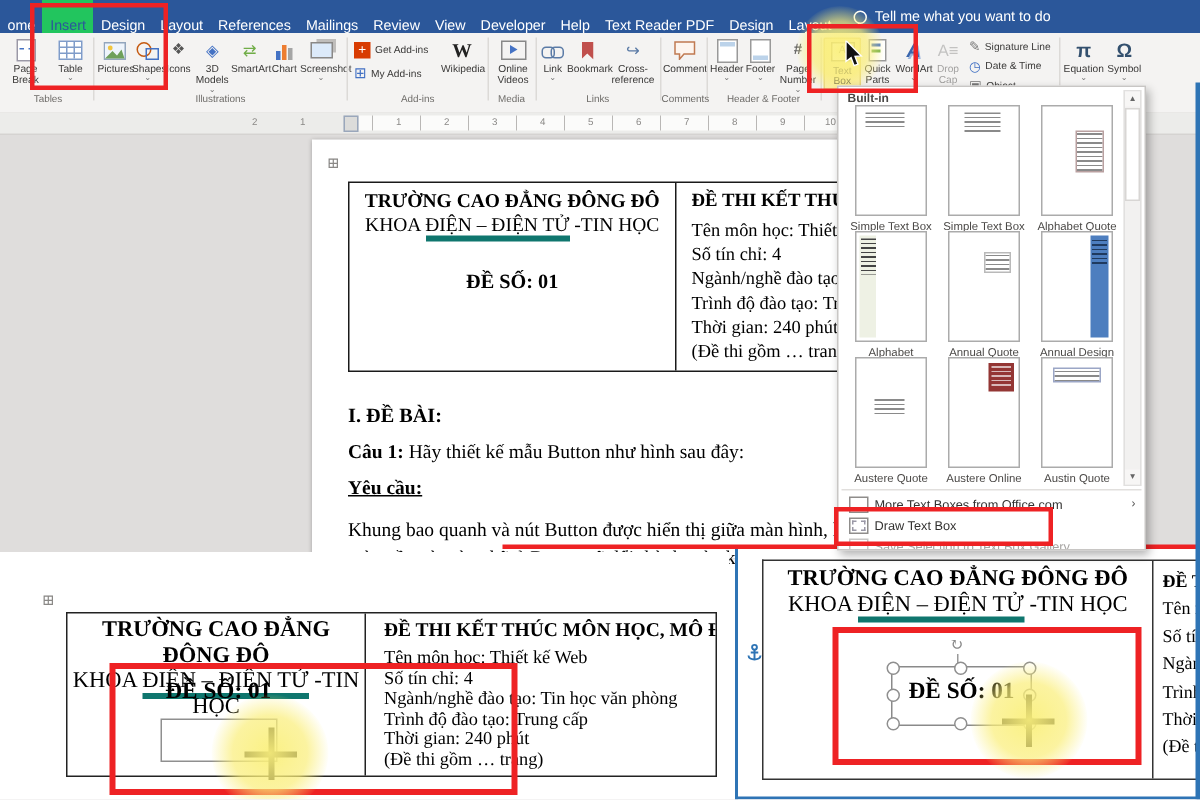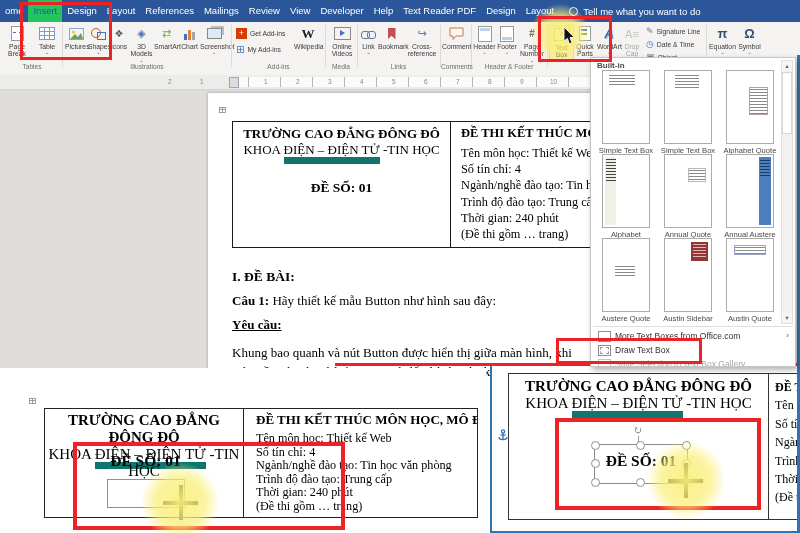--- a/index.html
+++ b/index.html
@@ -3,21 +3,21 @@
 <meta charset="utf-8">
 <style>
   html,body{margin:0;padding:0}
   .stage{position:relative;width:800px;height:533px;background:#fff;overflow:hidden;
          font-family:"Liberation Sans","DejaVu Sans",sans-serif;cursor:default}
   .serif{font-family:"Liberation Serif","DejaVu Serif",serif}
 
   
   .tabbar{position:absolute;left:0;top:0;width:800px;height:22px;background:#2b579a;
           display:flex;align-items:stretch;color:#fff;font-size:9.5px;white-space:nowrap;z-index:5}
-  .tab{padding:0 5px;line-height:22px}
+  .tab{padding:7px 5px;line-height:22px}
   .tab.active{background:#22c55e;color:#2b579a}
   .tellme{display:flex;align-items:center;gap:5px;margin-left:10px}
   .bulb{width:7px;height:7px;border:1px solid #fff;border-radius:50%;position:relative;flex:0 0 auto}
   .bulb::after{content:"";position:absolute;left:2px;top:7px;width:1px;height:3px;background:#fff}
 
   
   .ribbon{position:absolute;left:0;top:22px;width:800px;height:53px;background:#f4f3f2;border-bottom:1px solid #d8d6d4;z-index:5}
   .rb{position:absolute;top:3px;text-align:center}
   .ri{height:17px;display:flex;align-items:center;justify-content:center;font-size:11px;color:#555}
   .rl{font-size:6.8px;line-height:7.4px;color:#3b3a39;margin-top:1px}
@@ -66,32 +66,32 @@
 
   
   .docarea{position:absolute;left:0;top:90px;width:800px;height:282px;background:#dfdddc;z-index:4}
   .page{position:absolute;left:208px;top:3px;width:548px;height:279px;background:#fff;box-shadow:0 0 3px rgba(0,0,0,.28)}
   .thandle{position:absolute;font-size:10px;color:#8a8886;line-height:10px}
   .dtable{position:absolute;left:24px;top:28px;width:490px;height:127px;border:1px solid #1a1a1a;display:flex;box-sizing:border-box}
   .dcell-l{width:218px;border-right:1px solid #1a1a1a;text-align:center;padding-top:4px;box-sizing:border-box}
   .dcell-r{flex:1;padding:4px 0 0 10px;white-space:nowrap;overflow:hidden}
   .t1{font-weight:bold;font-size:13px}
   .t2{font-size:13px}
-  .u{border-bottom:7px solid #0f766e}
+  .u{border-bottom:4px solid #0f766e}
   .deso{margin-top:22px;font-weight:bold;font-size:13.5px}
   .rt{font-weight:bold;font-size:12.5px;margin-bottom:4px}
   .rline{font-size:12.3px;line-height:16.2px}
   .dbody{position:absolute;left:24px;top:176px;width:524px;white-space:nowrap;overflow:hidden}
   .bh{font-weight:bold;font-size:13.5px;margin-bottom:8px}
   .bq{font-size:13px;margin-bottom:8px}
   .breq{font-weight:bold;font-size:13px;text-decoration:underline;margin-bottom:10px}
   .bp{font-size:13px;line-height:19px}
 
   
-  .dd{position:absolute;left:590px;top:57px;width:204px;height:308px;background:#fff;border:1px solid #c8c6c4;
+  .dd{position:absolute;left:558px;top:57px;width:204px;height:308px;background:#fff;border:1px solid #c8c6c4;
       box-shadow:2px 3px 6px rgba(0,0,0,.3);z-index:50;overflow:hidden}
   .dd-h{position:absolute;left:6px;top:3px;font-size:8px;font-weight:bold;color:#4a4846}
   .gcell{position:absolute;width:58px;text-align:center}
   .thumb{width:46px;height:72px;border:1px solid #ababab;background:#fff;margin:0 auto;position:relative;overflow:hidden}
   .glabel{font-size:7.6px;color:#4a4846;margin-top:2px}
   .tl{position:absolute;background:repeating-linear-gradient(#8a8a8a 0 1px,transparent 1px 3px)}
   .tl.box{border:1px solid #b9a0a0;background:repeating-linear-gradient(#8a8a8a 1px 2px,transparent 2px 4px)}
   .strip-l{position:absolute;left:2px;top:2px;bottom:2px;width:11px;background:#eef1e4}
   .strip-r{position:absolute;right:2px;top:2px;bottom:2px;width:12px;background:#4d7ebf}
   .blk-red{position:absolute;right:3px;top:3px;width:17px;height:19px;background:#943634}
@@ -426,35 +426,35 @@
       <div class="thumb">
           <div class="tl box" style="left:23px;top:13px;width:16px;height:12px;border-color:#b9b9b9"></div>
         </div>
       <div class="glabel">Annual Quote</div>
     </div>
     <div class="gcell" style="left:130px;top:96px">
       <div class="thumb">
           <div class="strip-r"></div>
           <div class="tl" style="right:3px;top:5px;width:10px;height:18px;background:repeating-linear-gradient(#1f3a5f 0 1px,transparent 1px 3px)"></div>
         </div>
-      <div class="glabel">Annual Austere</div>
+      <div class="glabel">Annual Design</div>
     </div>
     <div class="gcell" style="left:6px;top:180px">
       <div class="thumb">
           <div class="tl" style="left:12px;top:27px;width:20px;height:11px"></div>
         </div>
       <div class="glabel">Austere Quote</div>
     </div>
     <div class="gcell" style="left:68px;top:180px">
       <div class="thumb">
           <div class="blk-red">
             <div class="tl"></div>
           </div>
         </div>
-      <div class="glabel">Austin Sidebar</div>
+      <div class="glabel">Austere Online</div>
     </div>
     <div class="gcell" style="left:130px;top:180px">
       <div class="thumb">
           <div class="tl box" style="left:7px;top:6px;width:30px;height:8px;border-color:#9ba6c6"></div>
         </div>
       <div class="glabel">Austin Quote</div>
     </div>
     <div class="sb">
       <div class="sb-btn" style="top:0">▲</div>
       <div class="sb-thumb"></div>

